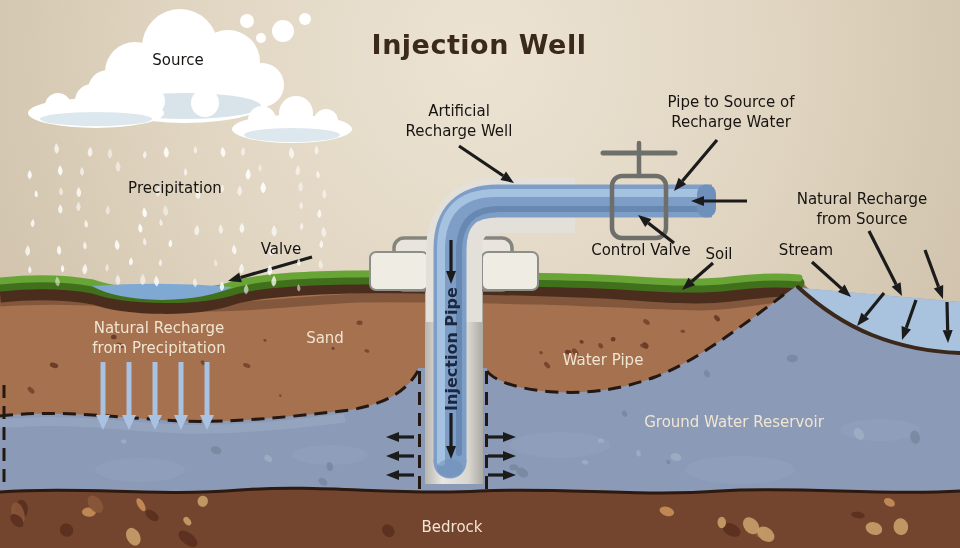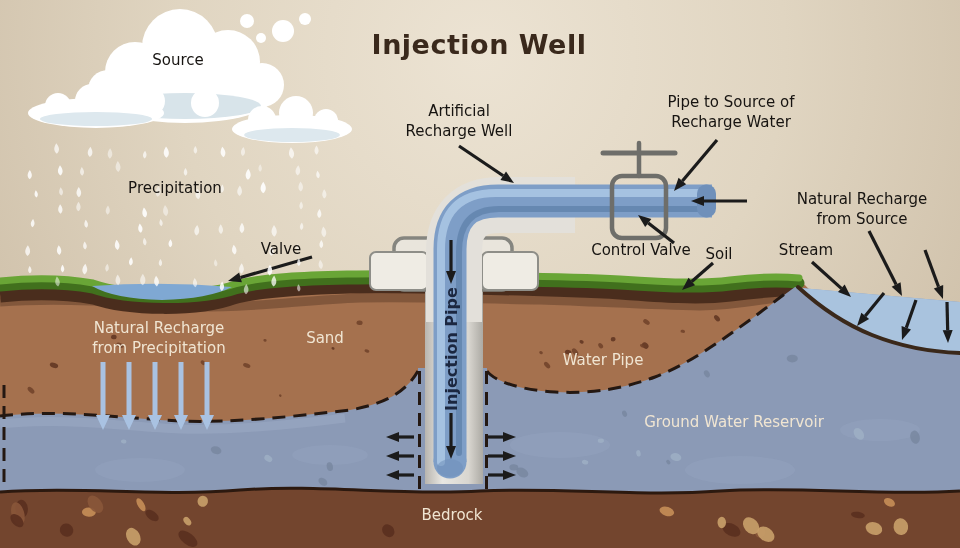--- a/index.html
+++ b/index.html
@@ -374,16 +374,16 @@
 </div>
 
 <div class="lbl light" style="left:159px;top:338px">
   <span>Natural Recharge</span><br>
   <span>from Precipitation</span>
 </div>
 
 <div class="lbl light" style="left:325px;top:339px">Sand</div>
 <div class="lbl light" style="left:603px;top:361px">Water Pipe</div>
 <div class="lbl light" style="left:734px;top:423px">Ground Water Reservoir</div>
-<div class="lbl light" style="left:452px;top:516px">Bedrock</div>
+<div class="lbl light" style="left:452px;top:528px">Bedrock</div>
 <div class="lbl rot" style="left:452px;top:349px">Injection Pipe</div>
 
 </div>
 
 </body></html>

